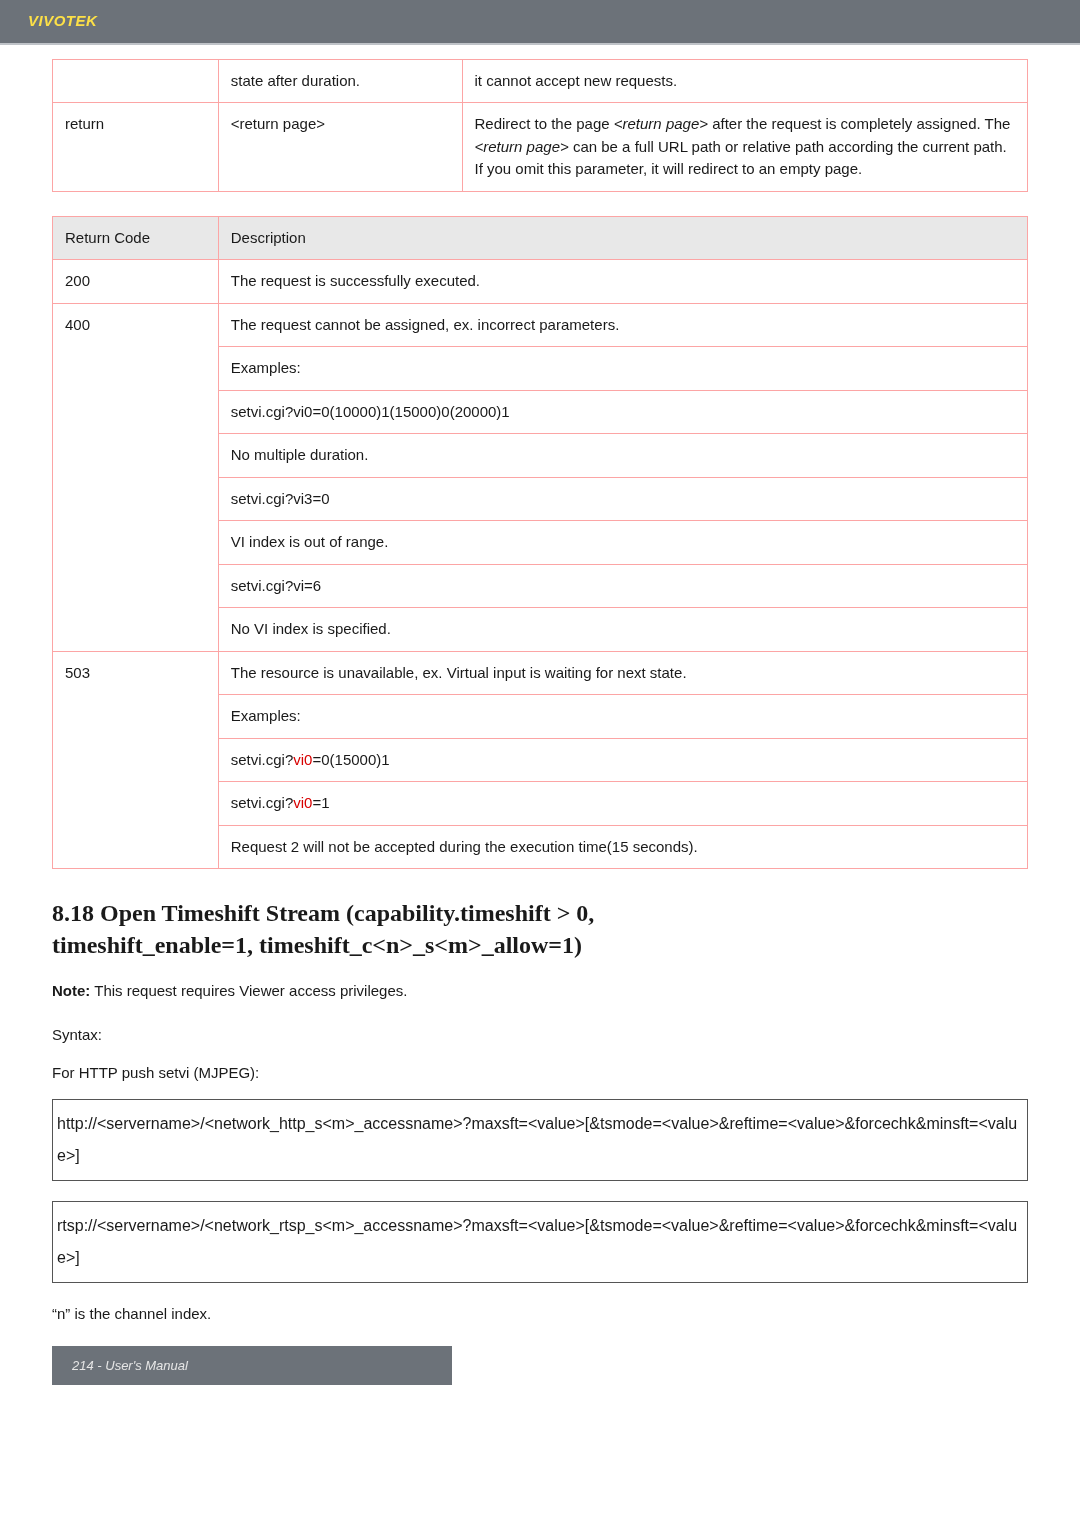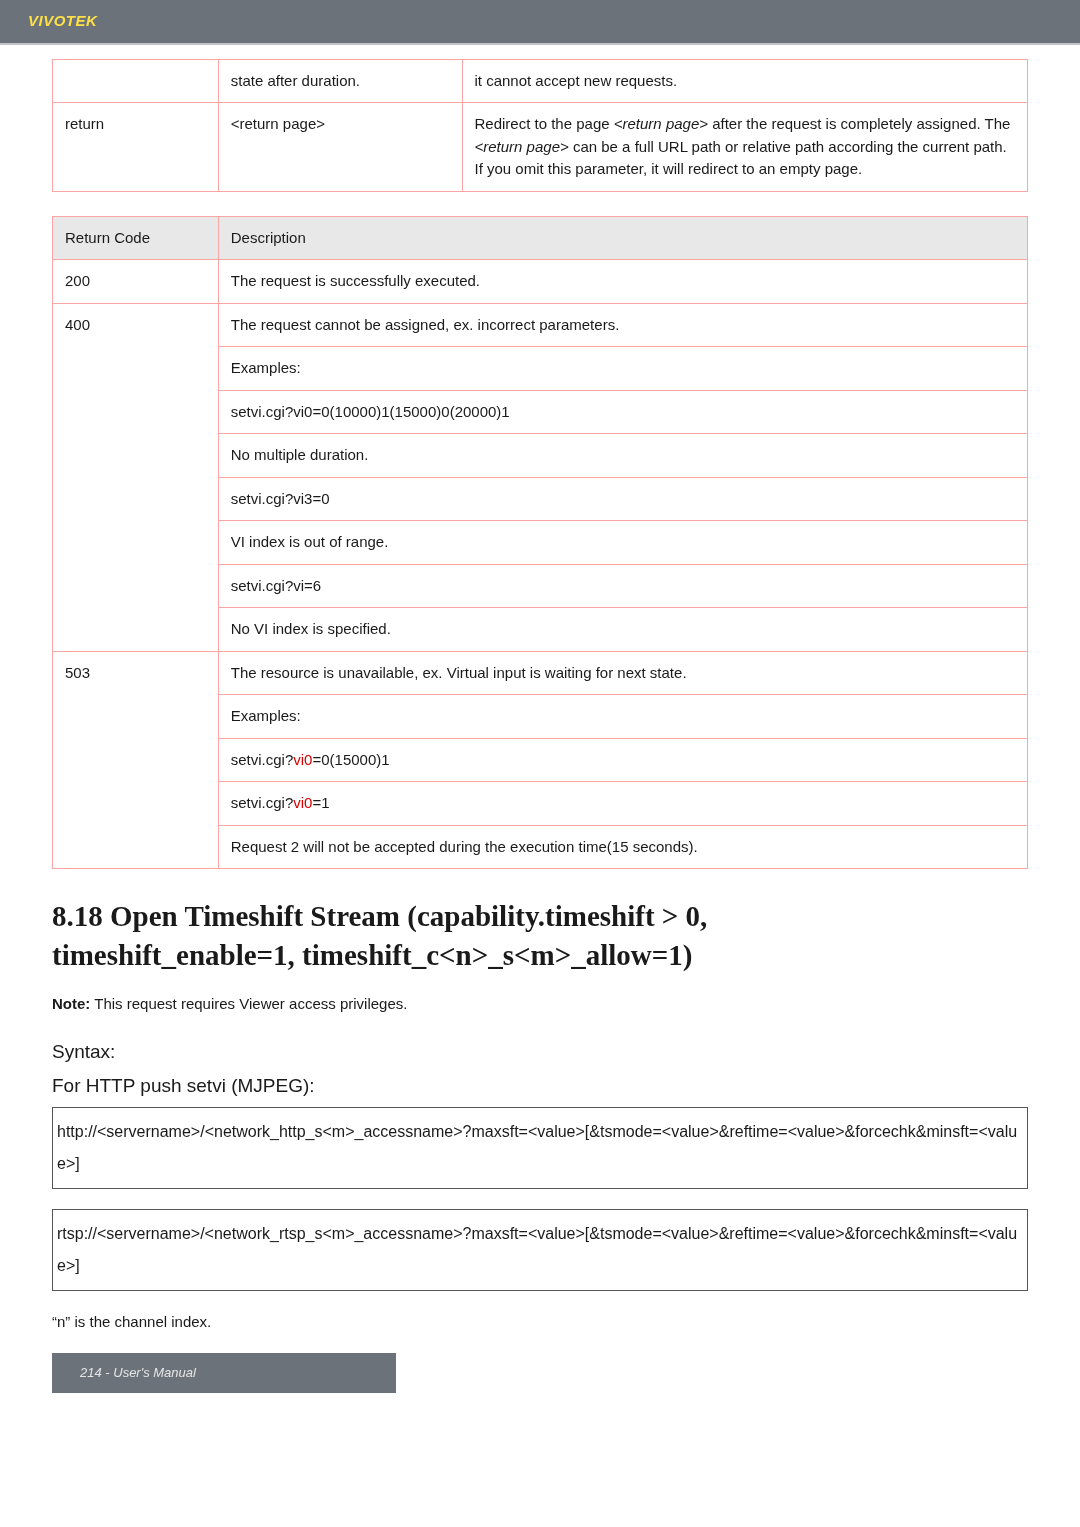--- a/index.html
+++ b/index.html
@@ -37,45 +37,45 @@
     font-size: 15px;
   }
   .header-row th {
     background: #e8e8e8;
     font-weight: normal;
   }
   .ital { font-style: italic; }
   .red { color: #d80000; }
   h2.section {
     font-family: "Times New Roman", Times, serif;
-    font-size: 29px;
+    font-size: 24px;
     font-weight: bold;
     margin: 28px 0 18px 0;
     line-height: 1.35;
   }
   .note { margin: 10px 0 22px 0; font-size: 15px; }
   .note strong { font-weight: bold; }
-  .syntax-label { margin: 6px 0; font-size: 19px; }
+  .syntax-label { margin: 15px 0; font-size: 15px; }
   .codebox {
     border: 1px solid #555;
     padding: 8px 4px;
     font-size: 16px;
     line-height: 2.0;
     word-break: break-all;
     margin-bottom: 20px;
   }
   .plain { margin: 6px 0 14px 0; font-size: 15px; }
   .footer-bar {
     background: #6c7279;
     color: #e6e6e6;
     font-style: italic;
-    padding: 10px 28px;
+    padding: 10px 20px;
     font-size: 13px;
     margin-top: 20px;
-    width: 344px;
+    width: 400px;
     margin-left: 52px;
   }
   
   .t1 col.c1 { width: 17%; }
   .t1 col.c2 { width: 25%; }
   .t1 col.c3 { width: 58%; }
   .t2 col.c1 { width: 17%; }
   .t2 col.c2 { width: 83%; }
 </style>
 </head>

